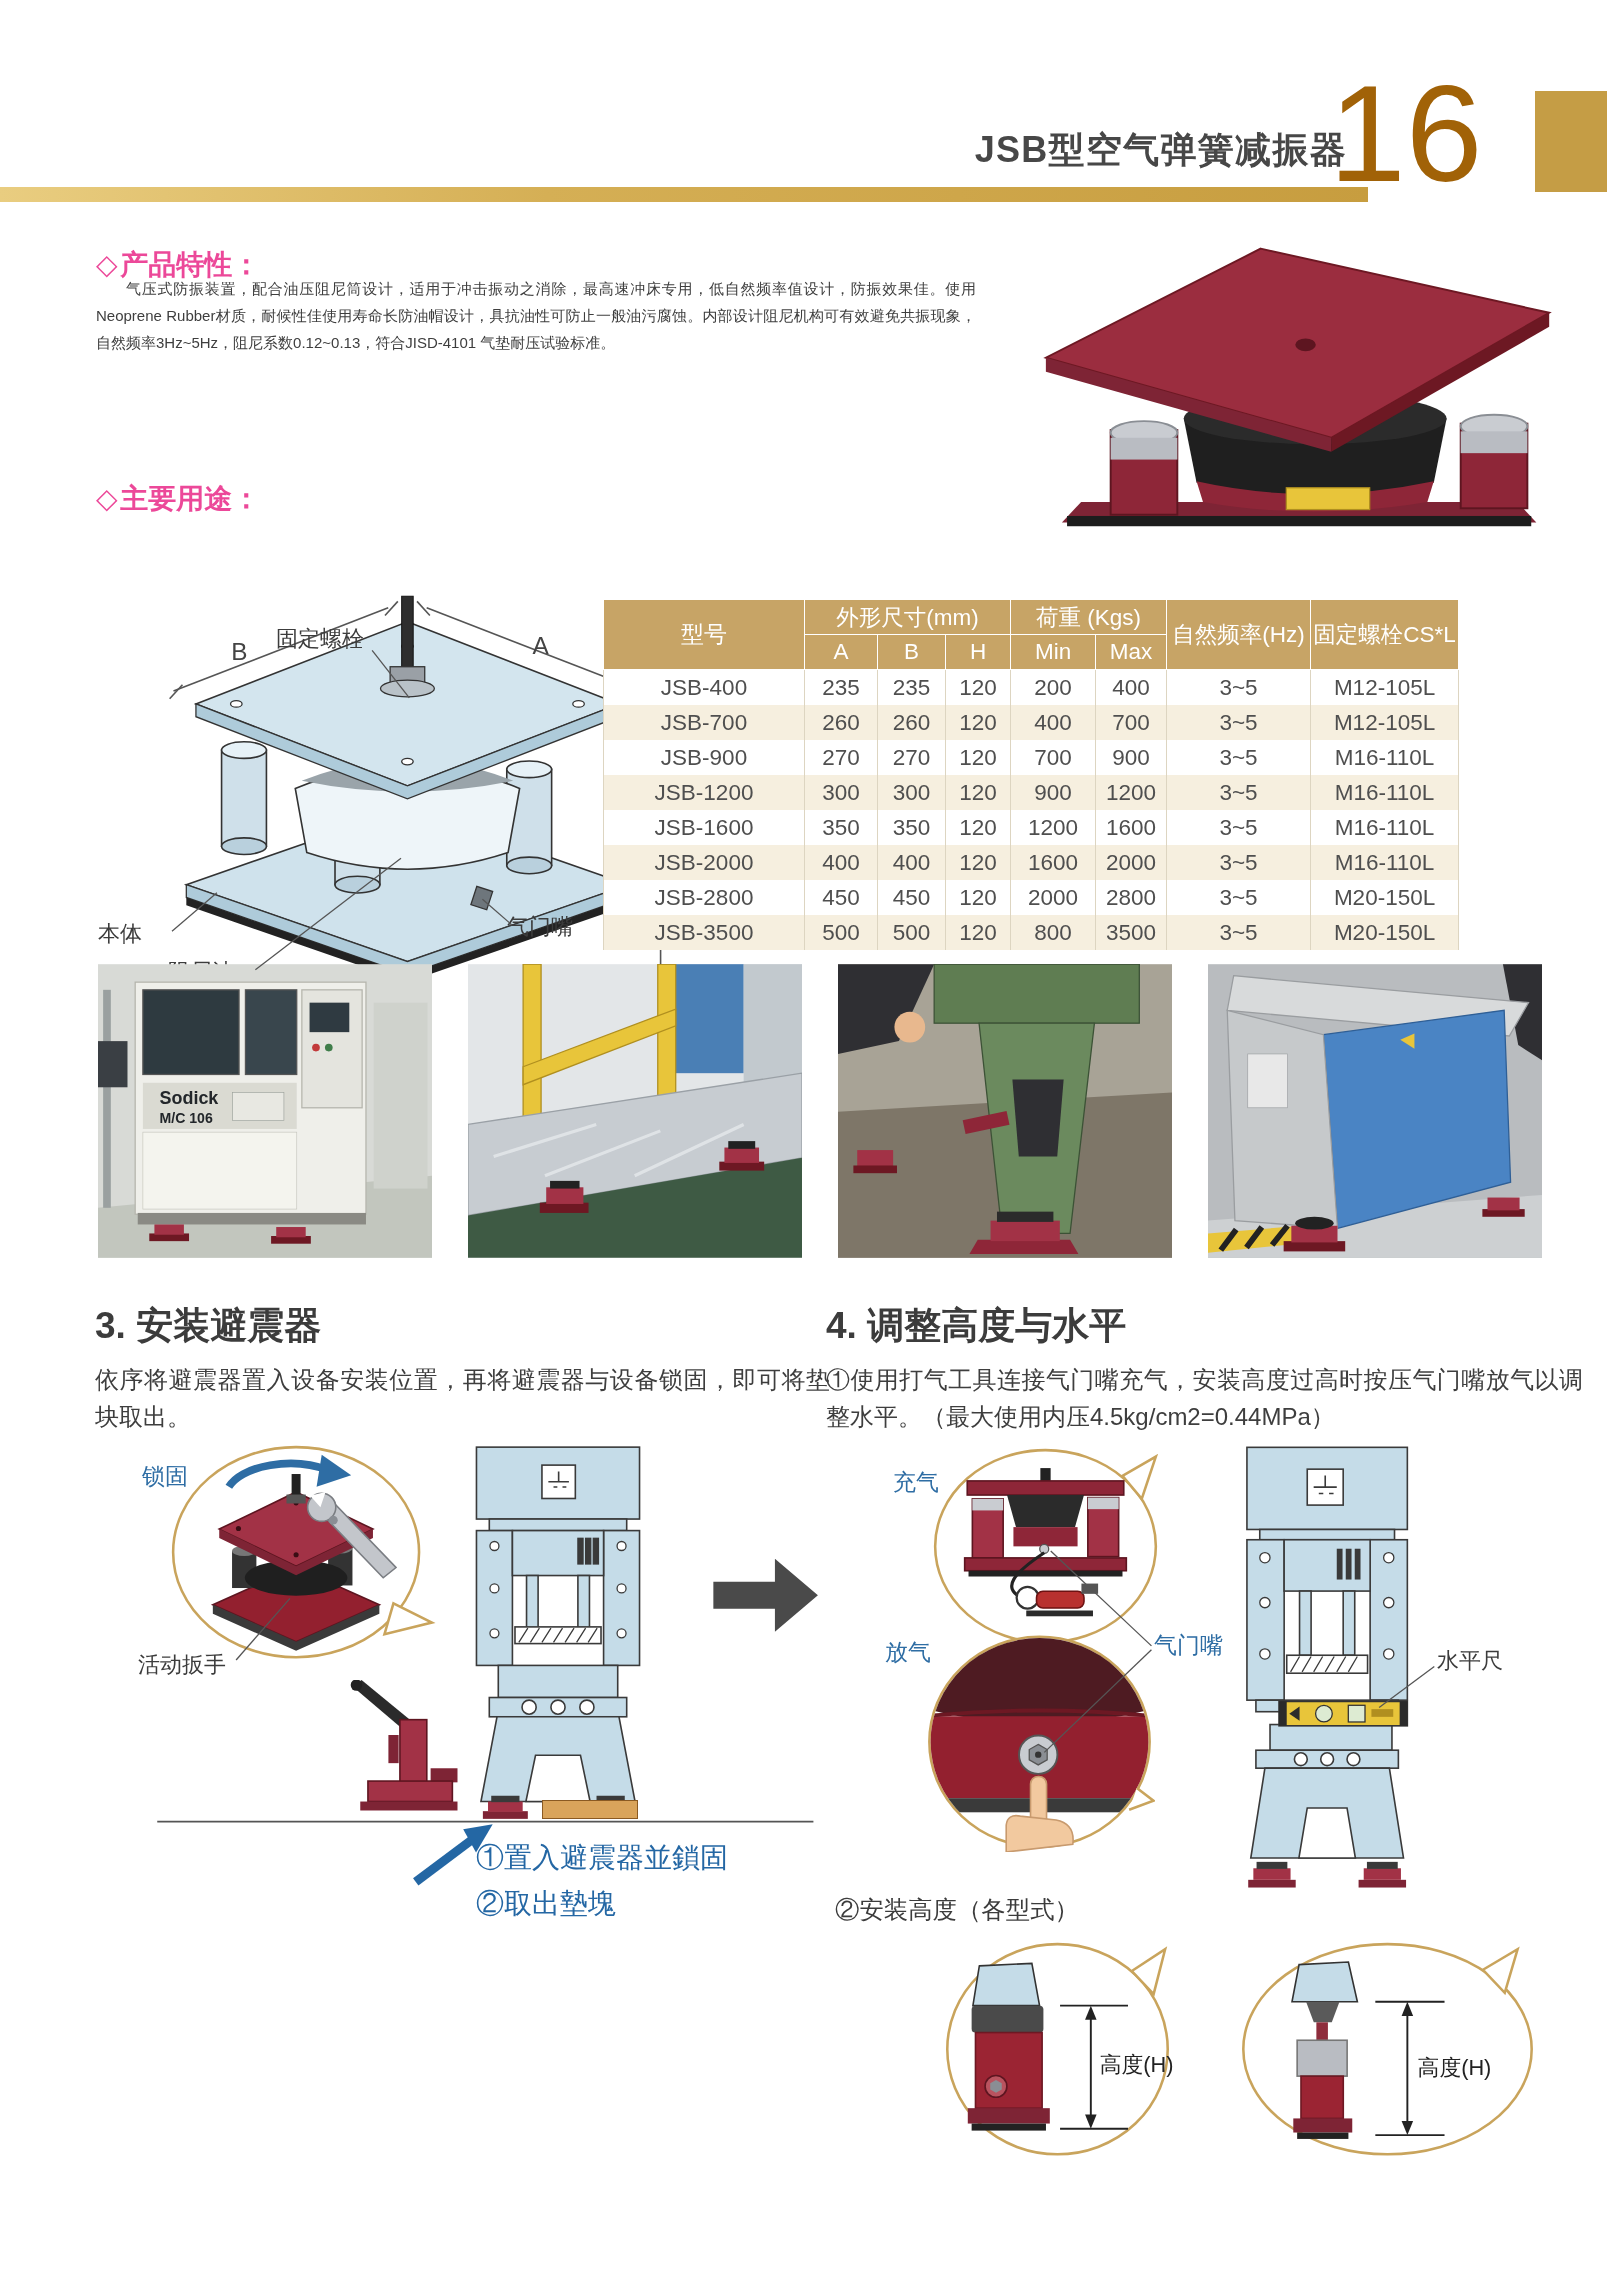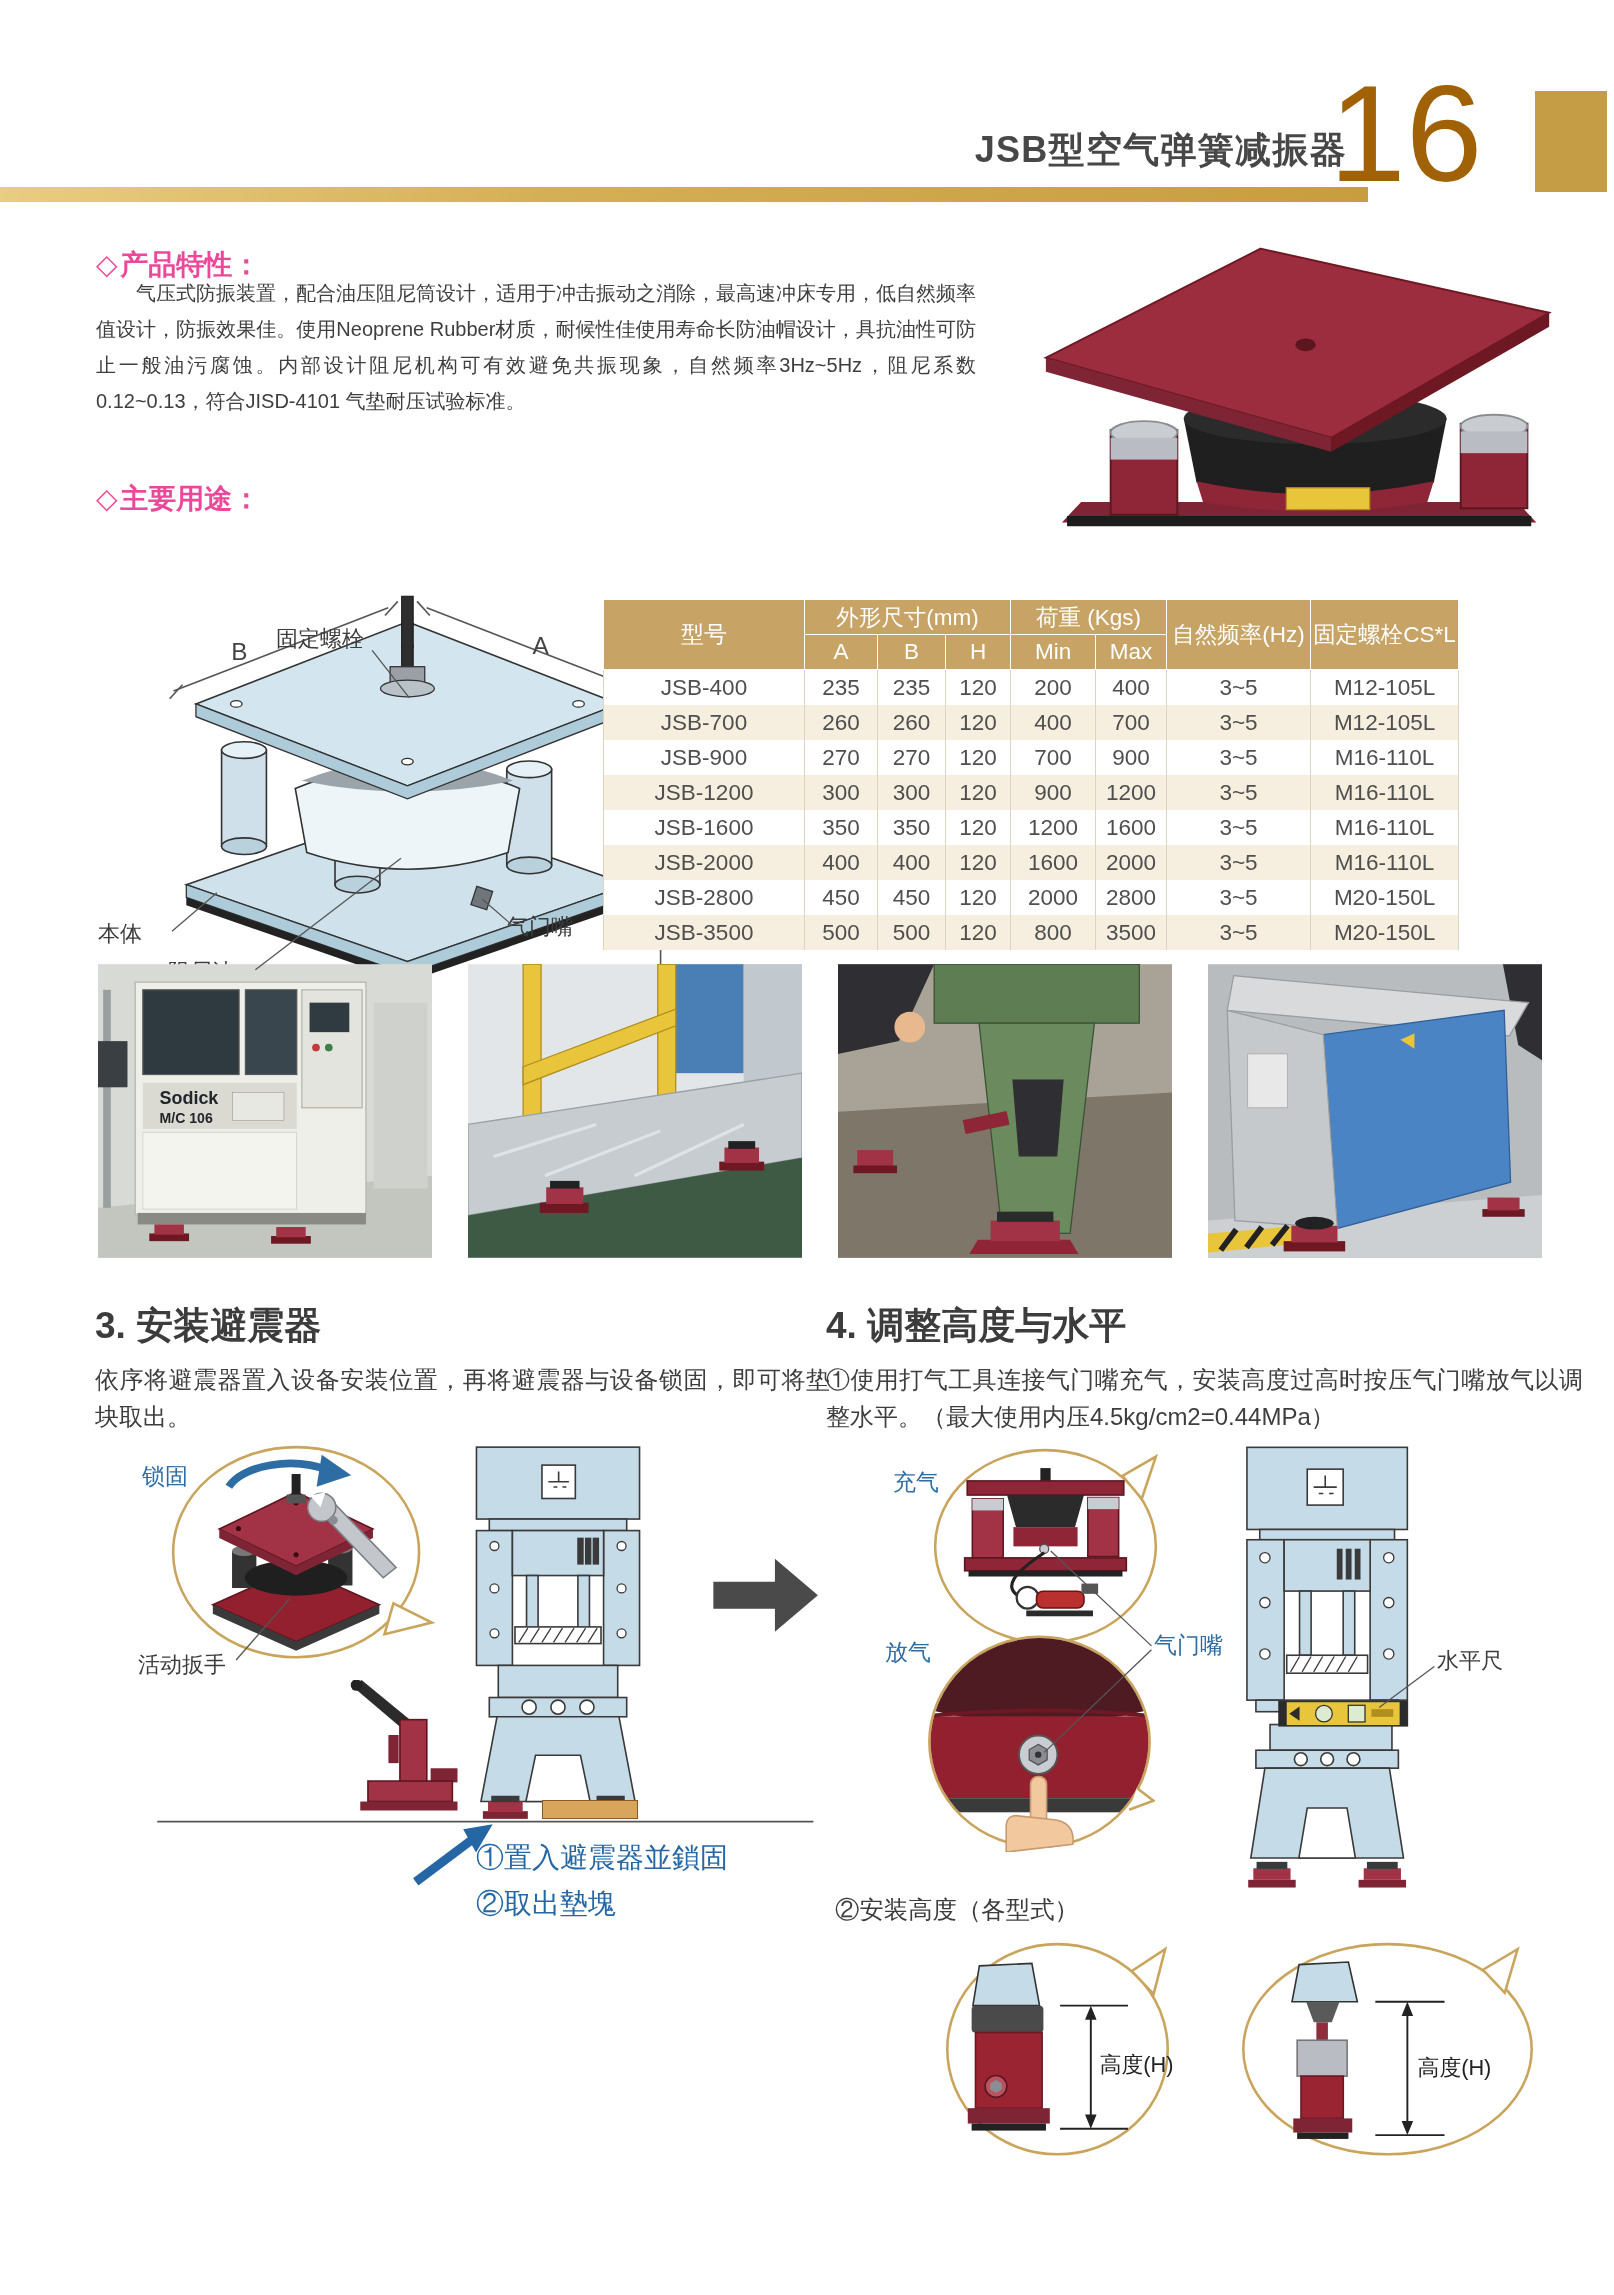--- a/index.html
+++ b/index.html
@@ -13,21 +13,21 @@
   .gold-bar   { left:0; top:187px; width:1368px; height:14.8px;
                 background:linear-gradient(90deg,#e9cd80 0%,#d5af55 40%,#c79d3f 100%); }
   .page-number{ left:1329px; top:64px; width:141px; text-align:center;
                 font-size:138px; line-height:1; font-weight:400; color:#a16207; }
   .gold-square{ left:1535px; top:91px; width:72px; height:101px; background:#c59d45; }
 
   
   .gold-heading { font-size:28px; font-weight:700; color:#ec4899; }
   .gold-heading .diamond { font-weight:400; margin-right:2.6px; }
 
-  .features-body { left:96px; top:275px; width:880px; font-size:20px; line-height:1.8;
+  .features-body { left:96px; top:275px; width:880px; font-size:15px; line-height:1.8;
                    text-align:justify; text-indent:2em; color:#3e3e3e; }
   .uses-body { left:96px; top:517px; width:834px; font-size:20.5px; padding-left:41px; }
 
   
   .diag-label { font-size:22px; color:#3c3c3c; }
 
   
   .spec-table { left:603px; top:599px; width:855px; border-collapse:collapse;
                 font-size:22.5px; text-align:center; table-layout:fixed; }
   .spec-table th { background:#c7a466; color:#ffffff; font-weight:400;

